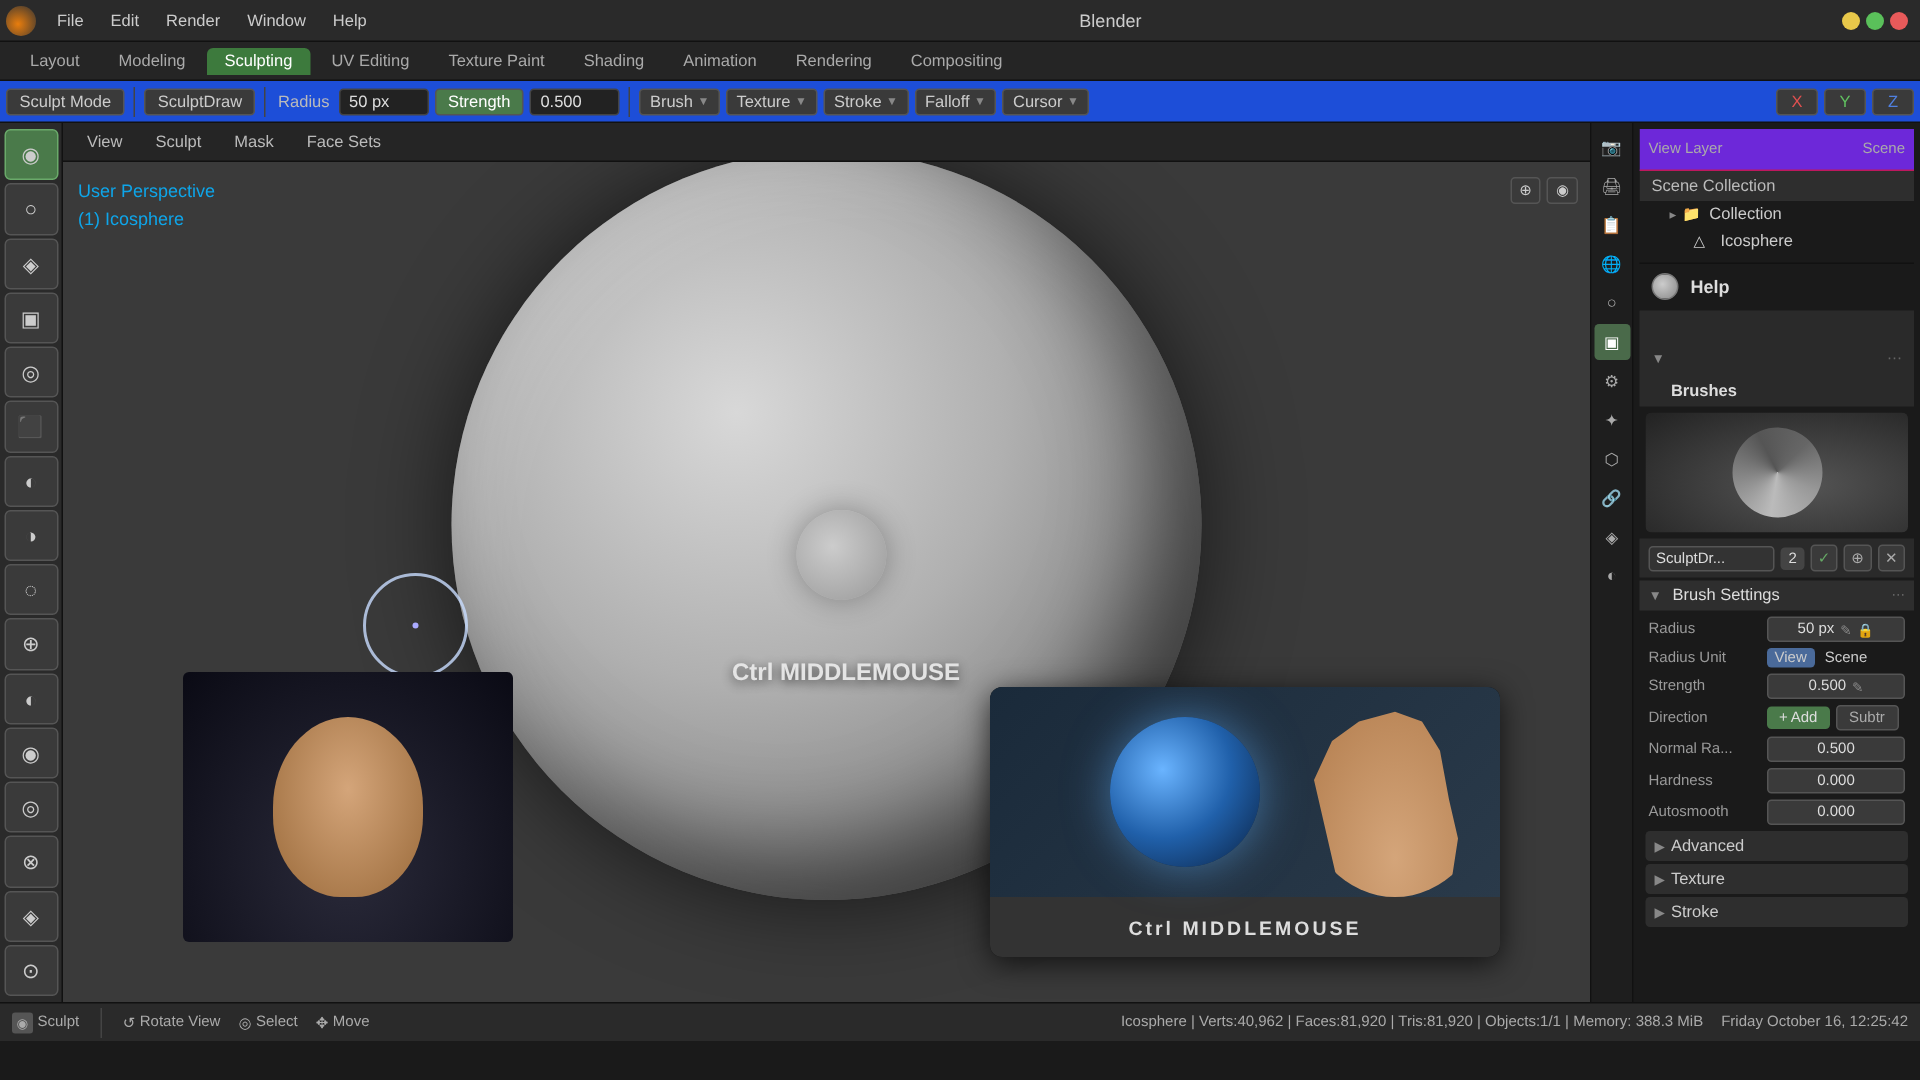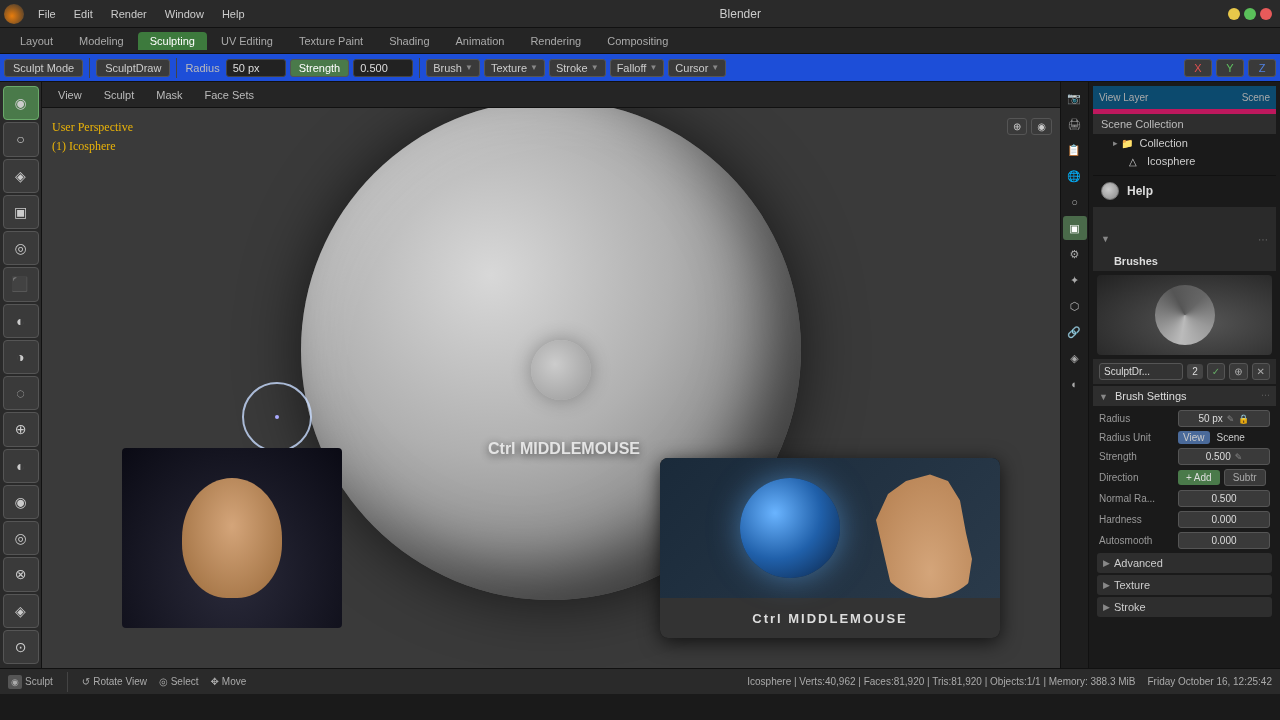--- a/index.html
+++ b/index.html
@@ -190,24 +190,23 @@
     #viewport {
       flex: 1;
       position: relative;
       background: #3a3a3a;
       overflow: hidden;
     }
     .viewport-info {
       position: absolute;
       top: 10px;
       left: 10px;
-      color: #eab308;
+      color: #0ea5e9;
       font-size: 12px;
       line-height: 1.6;
-      font-family: Liberation Serif, serif;
     }
     
     .sphere-container {
       position: absolute;
       top: 50%;
       left: 50%;
       transform: translate(-50%, -55%);
     }
     .sphere {
       width: 500px;
@@ -443,26 +442,26 @@
       border-left: 1px solid #111;
     }
 
     
     ::-webkit-scrollbar { width: 6px; }
     ::-webkit-scrollbar-track { background: #1a1a1a; }
     ::-webkit-scrollbar-thumb { background: #444; border-radius: 3px; }
 
     .right-top-bar {
       height: 28px;
-      background: #0c4a6e;
+      background: #6d28d9;
       display: flex;
       align-items: center;
       padding: 0 6px;
       gap: 4px;
-      border-bottom: 5px solid #be185d;
+      border-bottom: 1px solid #be185d;
     }
     .spacer { flex: 1; }
 
     .draw-header {
       padding: 6px 8px;
       display: flex;
       align-items: center;
       gap: 8px;
       border-bottom: 1px solid #1a1a1a;
     }

